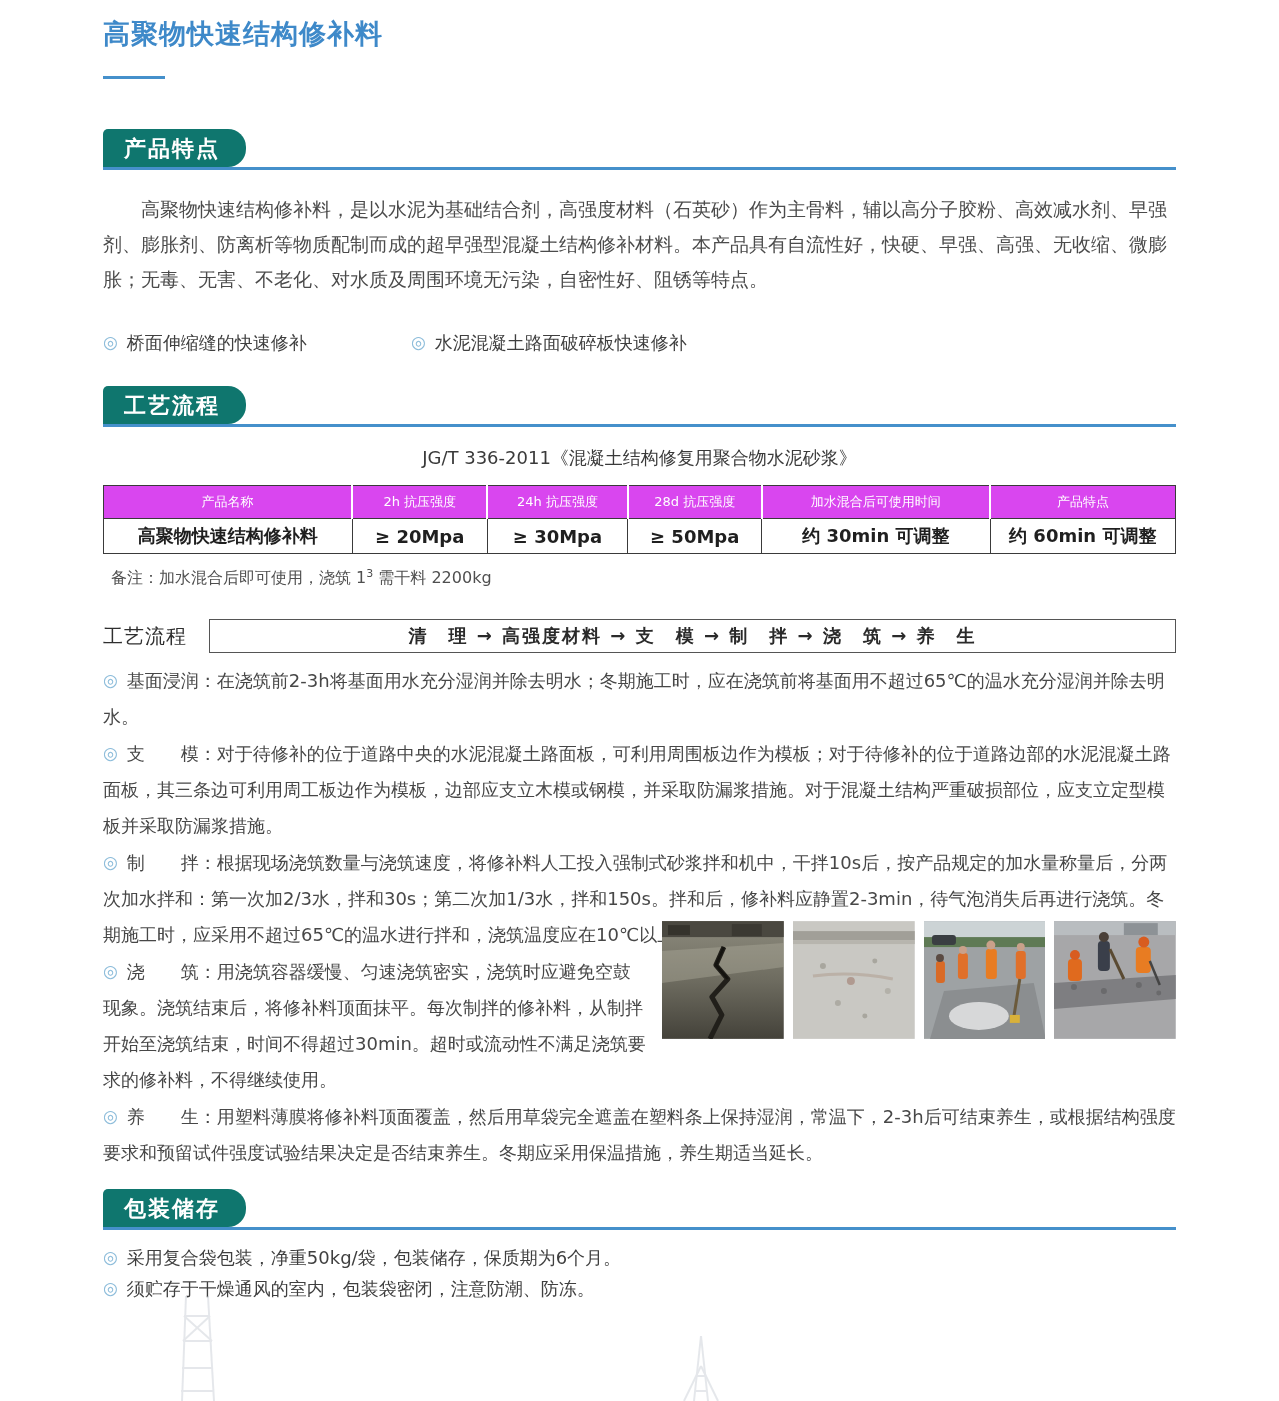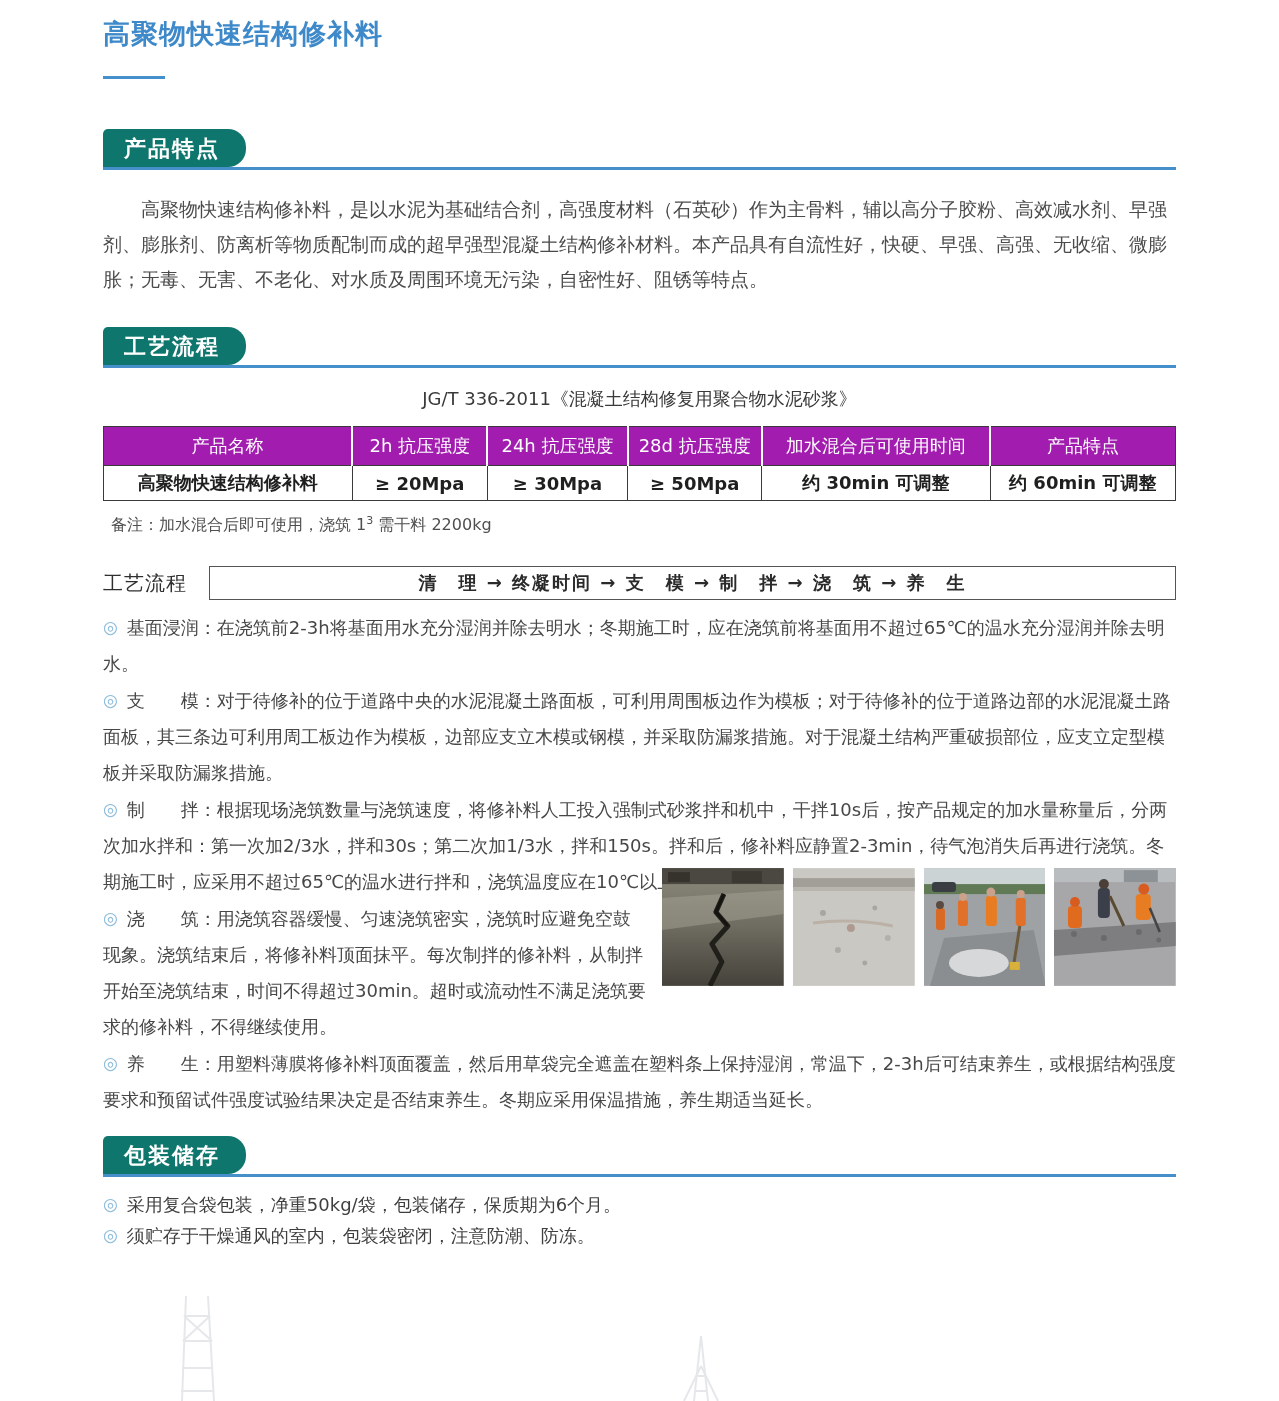--- a/index.html
+++ b/index.html
@@ -38,21 +38,21 @@
   }
 
   
   .app-row { display: flex; margin: 17px 0 28px; }
   .app-item-1 { width: 308px; }
 
   
   .std-caption { text-align: center; font-size: 18px; color: #3a3a3a; margin: 19px 0 15px; }
   table.perf { width: 100%; border-collapse: collapse; border: 1px solid #3a3a3a; }
   table.perf th {
-    background: #a21caf; color: #ffffff; font-size: 18px; font-weight: normal;
+    background: #d946ef; color: #ffffff; font-size: 13px; font-weight: normal;
     padding: 7px 2px; border-left: 2px solid #ffffff;
   }
   table.perf th:first-child { border-left: 1px solid #3a3a3a; }
   table.perf td {
     border: 1px solid #3a3a3a; text-align: center;
     font-size: 18px; font-weight: bold; color: #1f1f1f; padding: 5px 2px;
   }
   .col1{width:23.2%}.col2{width:12.6%}.col3{width:13.1%}.col4{width:12.5%}.col5{width:21.3%}.col6{width:17.3%}
   .note { font-size: 16px; color: #4f4f4f; margin: 13px 8px 30px; }
   .note sup { font-size: 11px; }
@@ -89,20 +89,24 @@
   <div class="title-block">
     <div class="page-title">高聚物快速结构修补料</div>
     <div class="title-underline"></div>
   </div>
 
   <div class="section-head">
     <span class="tab">产品特点</span>
   </div>
   <p class="body-para">高聚物快速结构修补料，是以水泥为基础结合剂，高强度材料（石英砂）作为主骨料，辅以高分子胶粉、高效减水剂、早强剂、膨胀剂、防离析等物质配制而成的超早强型混凝土结构修补材料。本产品具有自流性好，快硬、早强、高强、无收缩、微膨胀；无毒、无害、不老化、对水质及周围环境无污染，自密性好、阻锈等特点。</p>
 
+  <div class="app-row">
+    <div class="item app-item-1"><span class="bullet">◎</span><span>桥面伸缩缝的快速修补</span></div>
+    <div class="item"><span class="bullet">◎</span><span>水泥混凝土路面破碎板快速修补</span></div>
+  </div>
 
   <div class="section-head">
     <span class="tab">工艺流程</span>
   </div>
   <div class="std-caption">JG/T 336-2011《混凝土结构修复用聚合物水泥砂浆》</div>
   <table class="perf">
     <colgroup>
       <col class="col1">
         <col class="col2">
         <col class="col3">
@@ -128,21 +132,21 @@
         <td>≥ 50Mpa</td>
         <td>约 30min 可调整</td>
         <td>约 60min 可调整</td>
       </tr>
     </tbody>
   </table>
   <div class="note"><span>备注：加水混合后即可使用，浇筑 1</span><sup>3</sup><span> 需干料 2200kg</span></div>
 
   <div class="flow-row">
     <span class="flow-label">工艺流程</span>
-    <div class="flow-box">清　理 → 终凝时间 → 支　模 → 制　拌 → 浇　筑 → 养　生</div>
+    <div class="flow-box">清　理 → 高强度材料 → 支　模 → 制　拌 → 浇　筑 → 养　生</div>
   </div>
 
   <div class="step"><span class="bullet">◎</span><span>基面浸润：在浇筑前2-3h将基面用水充分湿润并除去明水；冬期施工时，应在浇筑前将基面用不超过65℃的温水充分湿润并除去明水。</span></div>
   <div class="step"><span class="bullet">◎</span><span>支　　模：对于待修补的位于道路中央的水泥混凝土路面板，可利用周围板边作为模板；对于待修补的位于道路边部的水泥混凝土路面板，其三条边可利用周工板边作为模板，边部应支立木模或钢模，并采取防漏浆措施。对于混凝土结构严重破损部位，应支立定型模板并采取防漏浆措施。</span></div>
   <div class="step"><span class="bullet">◎</span><span>制　　拌：根据现场浇筑数量与浇筑速度，将修补料人工投入强制式砂浆拌和机中，干拌10s后，按产品规定的加水量称量后，分两次加水拌和：第一次加2/3水，拌和30s；第二次加1/3水，拌和150s。拌和后，修补料应静置2-3min，待气泡消失后再进行浇筑。冬期施工时，应采用不超过65℃的温水进行拌和，浇筑温度应在10℃以上。</span></div>
 
   <div class="wrap-region">
     <div class="step"><span class="bullet">◎</span><span>浇　　筑：用浇筑容器缓慢、匀速浇筑密实，浇筑时应避免空鼓现象。浇筑结束后，将修补料顶面抹平。每次制拌的修补料，从制拌开始至浇筑结束，时间不得超过30min。超时或流动性不满足浇筑要求的修补料，不得继续使用。</span></div>
     <div class="photos">
 

